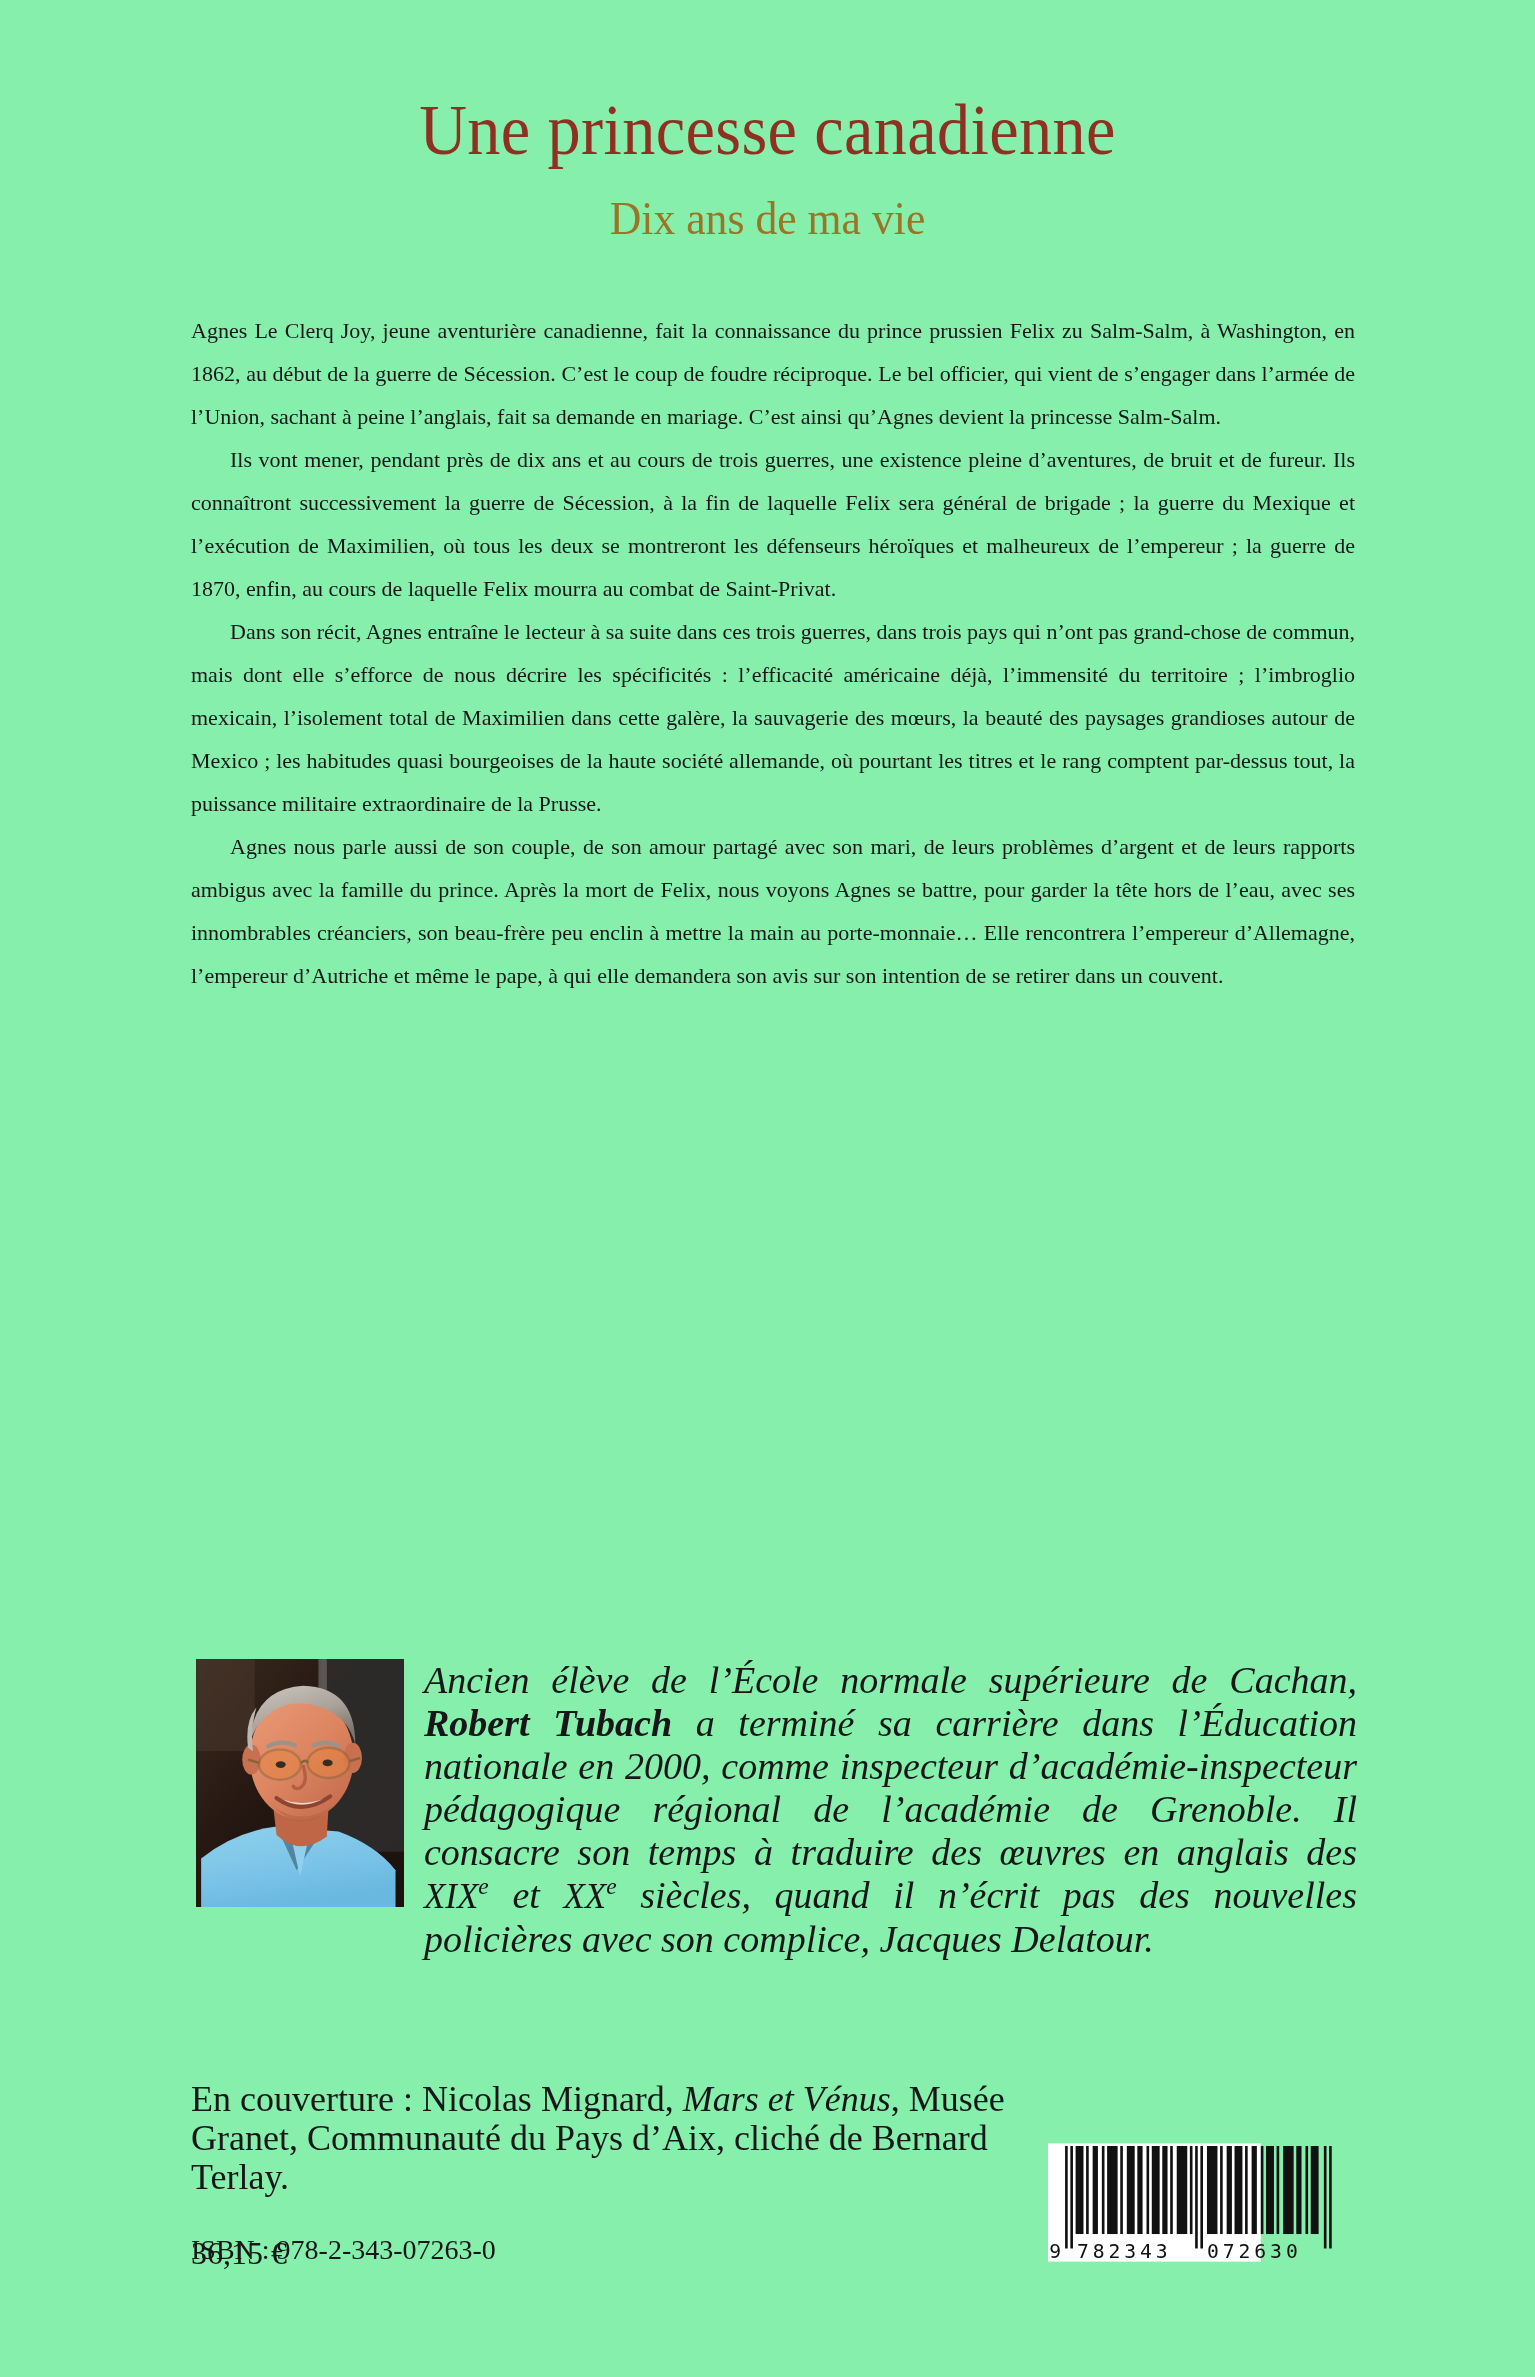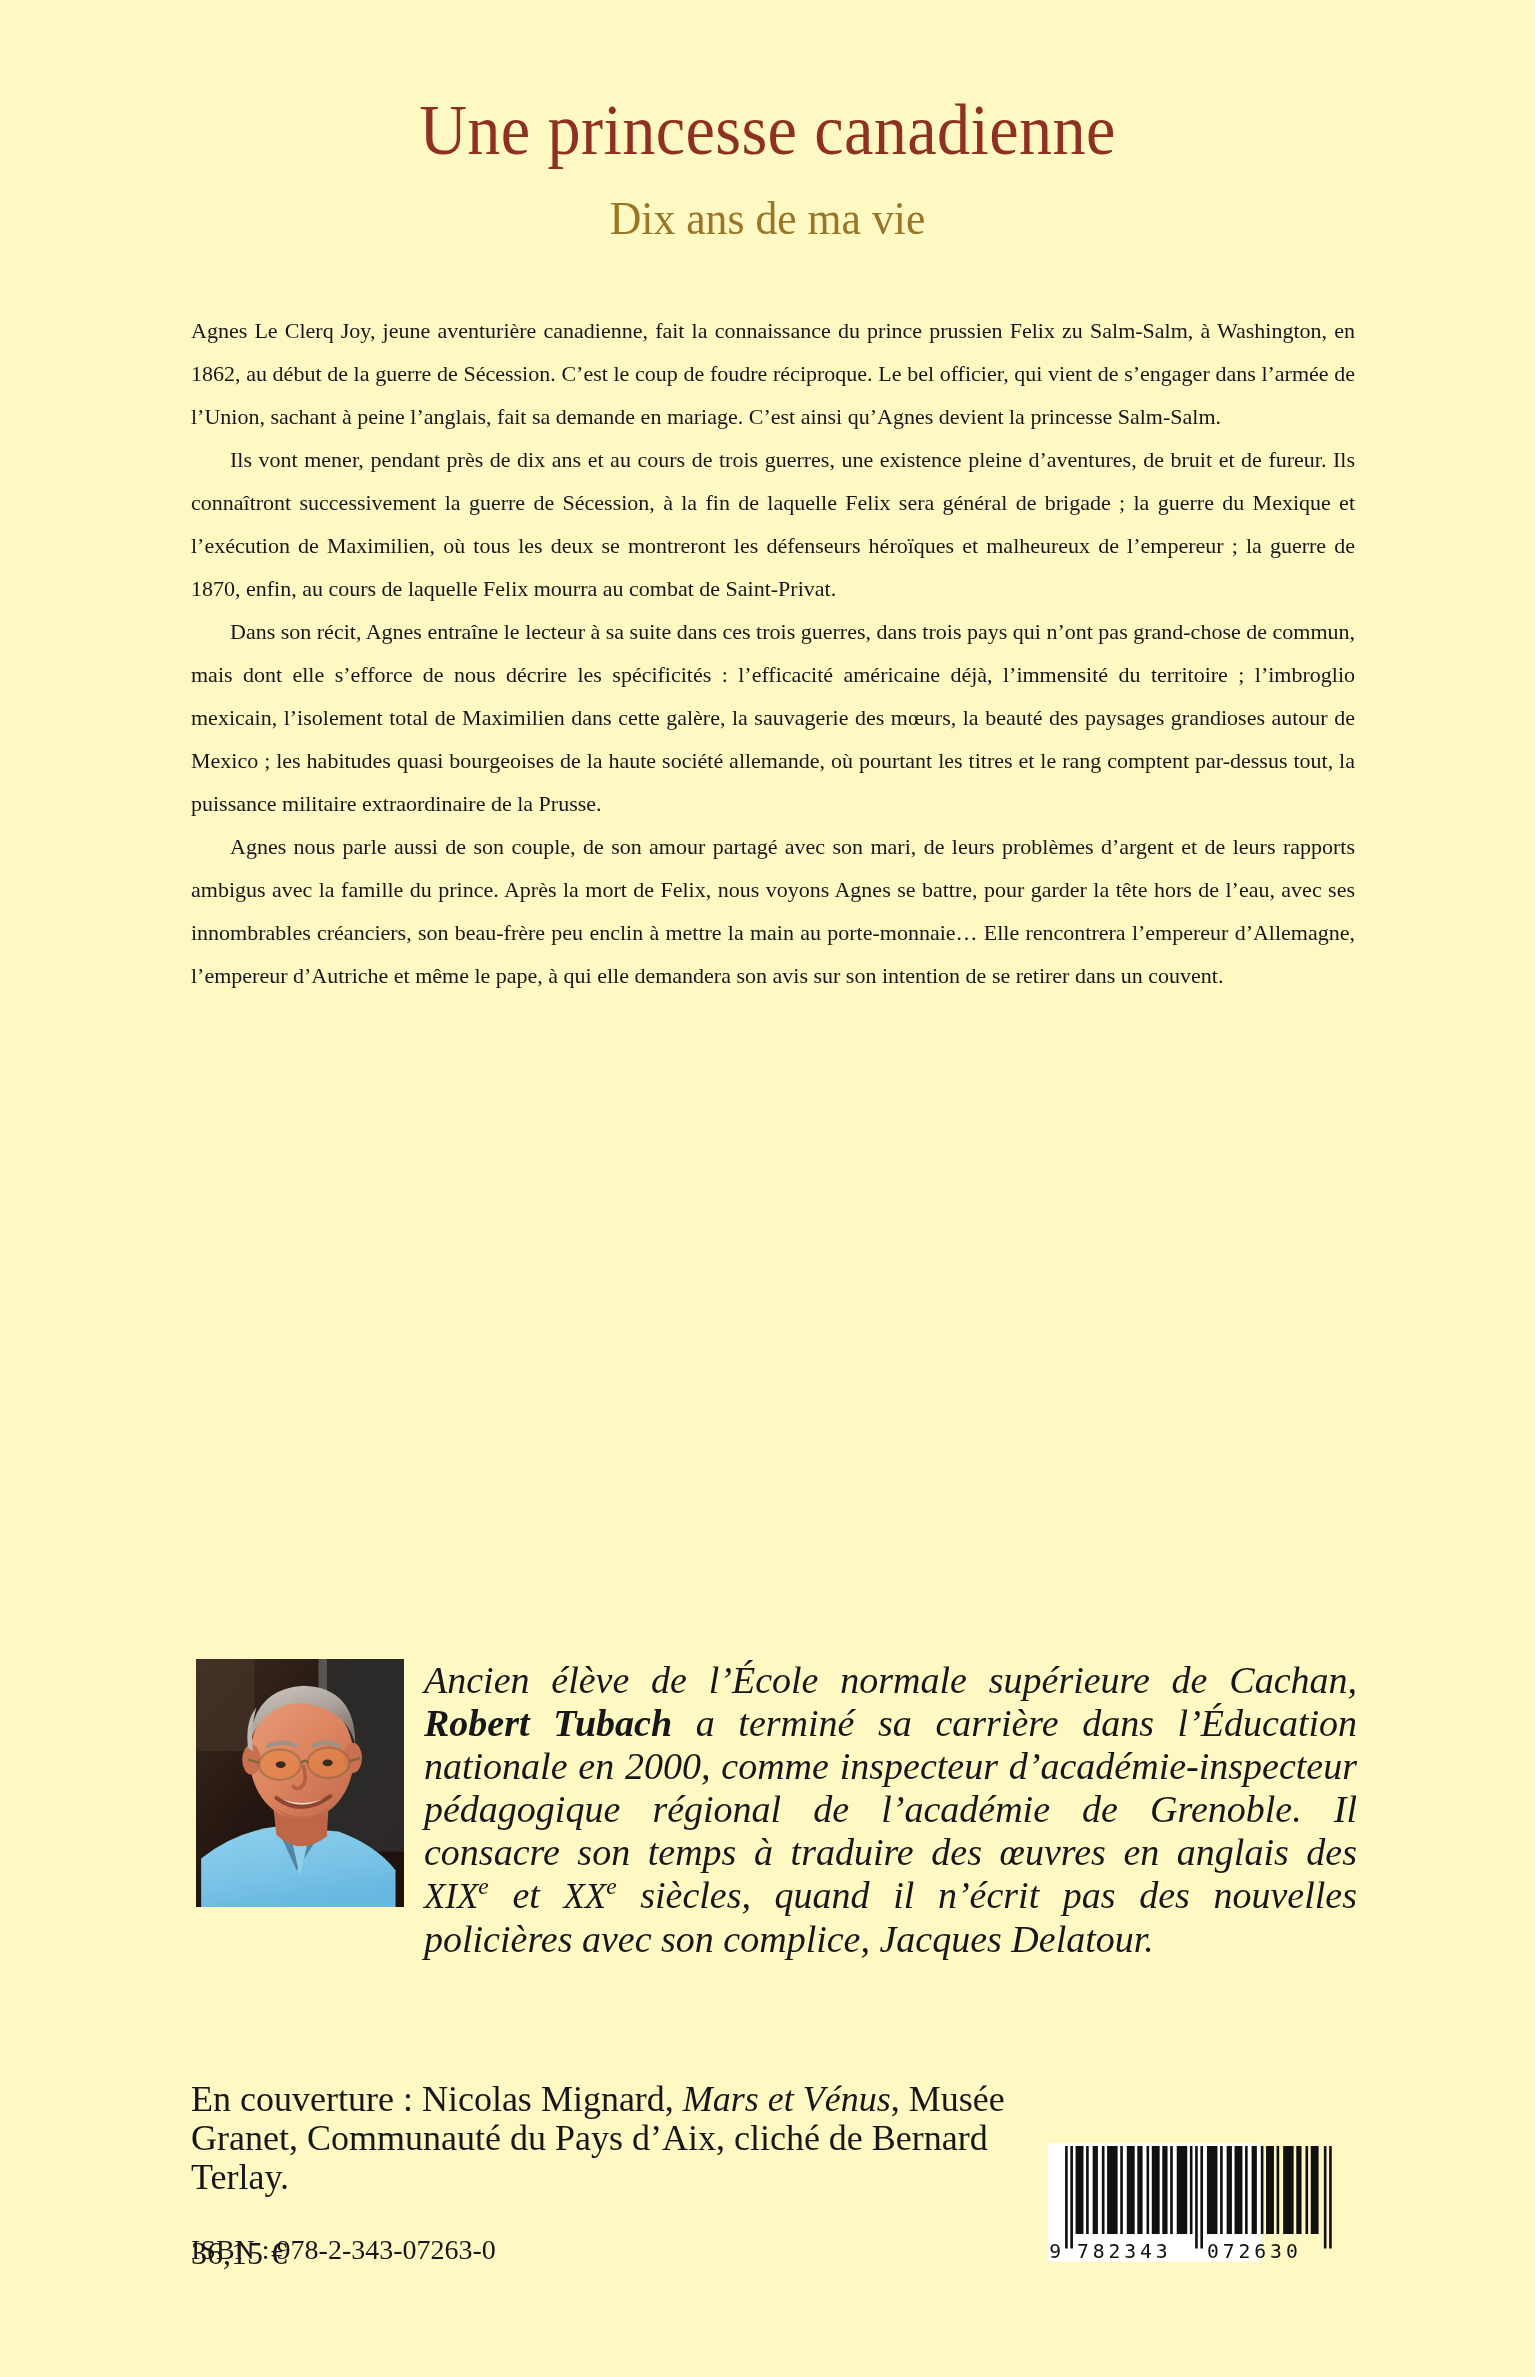--- a/index.html
+++ b/index.html
@@ -12,21 +12,21 @@
     height: 2377px;
     position: relative;
     font-family: "Liberation Serif", "DejaVu Serif", serif;
     color: #1a1a1a;
     overflow: hidden;
   }
 
   .page {
     position: absolute;
     inset: 0;
-    background: #fef9c3;
+    background: #86efac;
     text-decoration: underline;
   }
 
   
   .title-block {
     position: absolute;
     left: 0;
     top: 94px;
     width: 1535px;
     text-align: center;

